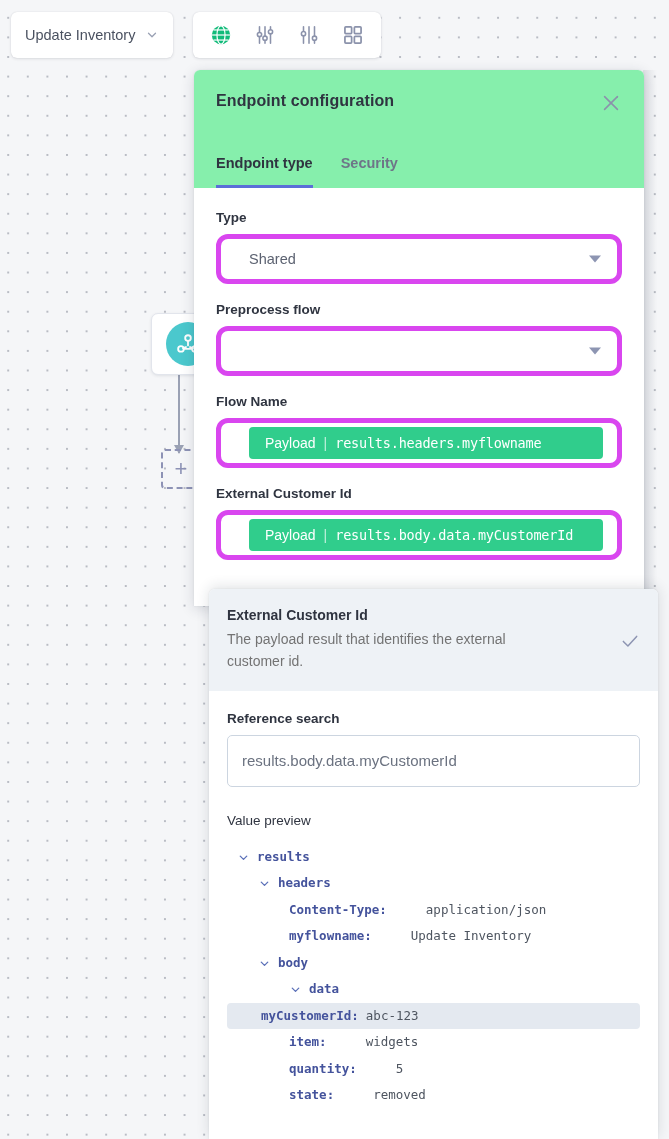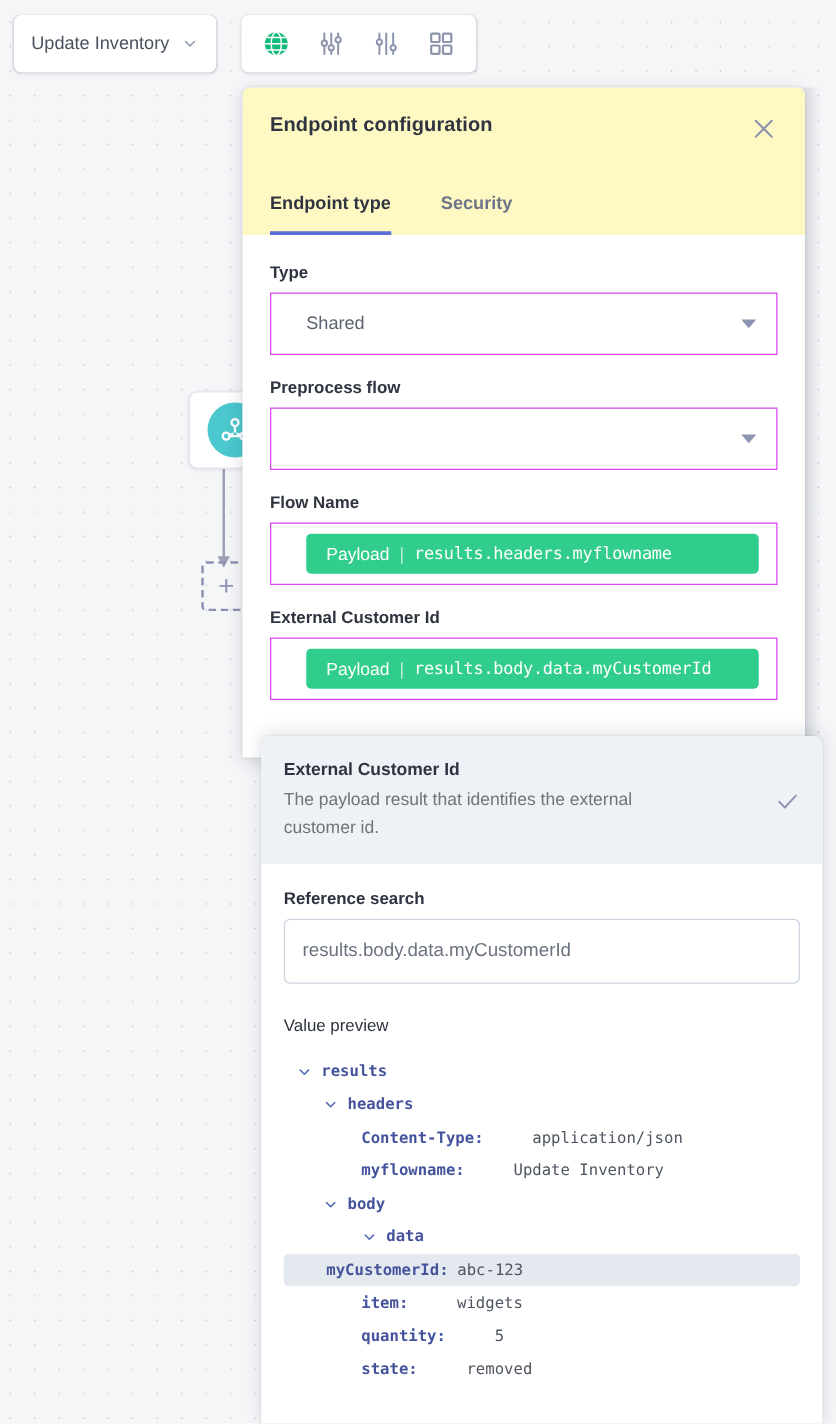--- a/index.html
+++ b/index.html
@@ -146,21 +146,21 @@
     position: absolute;
     left: 194px; top: 70px;
     width: 450px; height: 536px;
     background: #ffffff;
     border-radius: 6px 6px 0 0;
     box-shadow: 0 3px 14px rgba(30,40,60,.16), 0 0 2px rgba(30,40,60,.10);
     overflow: hidden;
     z-index: 10;
   }
   .panel-head {
-    background: #fef9c3;
+    background: #86efac;
     padding: 22px 22px 12px 22px;
     height: 118px;
     position: relative;
   }
   .panel-title {
     font-size: 16px;
     font-weight: bold;
     color: #2f3440;
     letter-spacing: .1px;
   }
@@ -173,21 +173,21 @@
     border: none;
     cursor: pointer;
     padding: 0;
   }
   .close-btn svg { display: block; }
 
   .tabs {
     position: absolute;
     left: 22px; bottom: 0;
     display: flex;
-    gap: 40px;
+    gap: 28px;
   }
   .tab {
     font-size: 14.5px;
     font-weight: bold;
     color: #6e7588;
     padding-bottom: 14px;
     border-bottom: 3px solid transparent;
     cursor: pointer;
     background: transparent;
     border-left: none; border-right: none; border-top: none;
@@ -207,22 +207,22 @@
   }
   .field { margin-bottom: 18px; }
   .field-label {
     font-size: 13.5px;
     font-weight: bold;
     color: #2f3440;
     margin-bottom: 9px;
   }
   .field-box {
     height: 50px;
-    border: 1px solid #d946ef;
-    border-radius: 0;
+    border: 5px solid #d946ef;
+    border-radius: 12px;
     background: #fff;
     display: flex;
     align-items: center;
     padding: 0 14px;
     position: relative;
     cursor: pointer;
   }
   .field-value {
     font-size: 14.5px;
     color: #5c6271;

